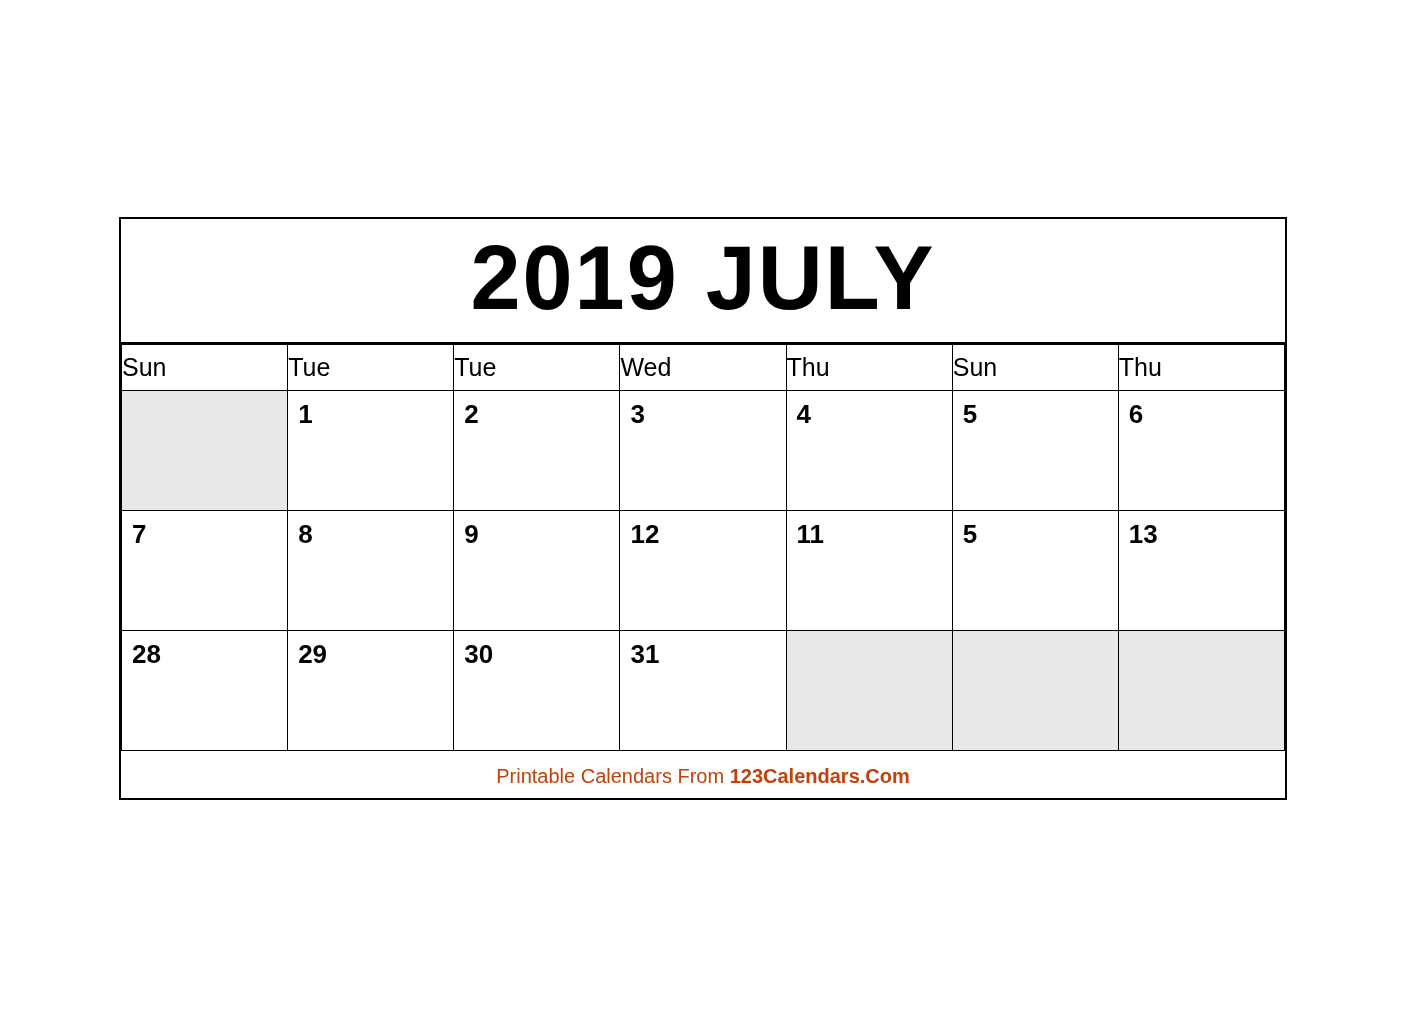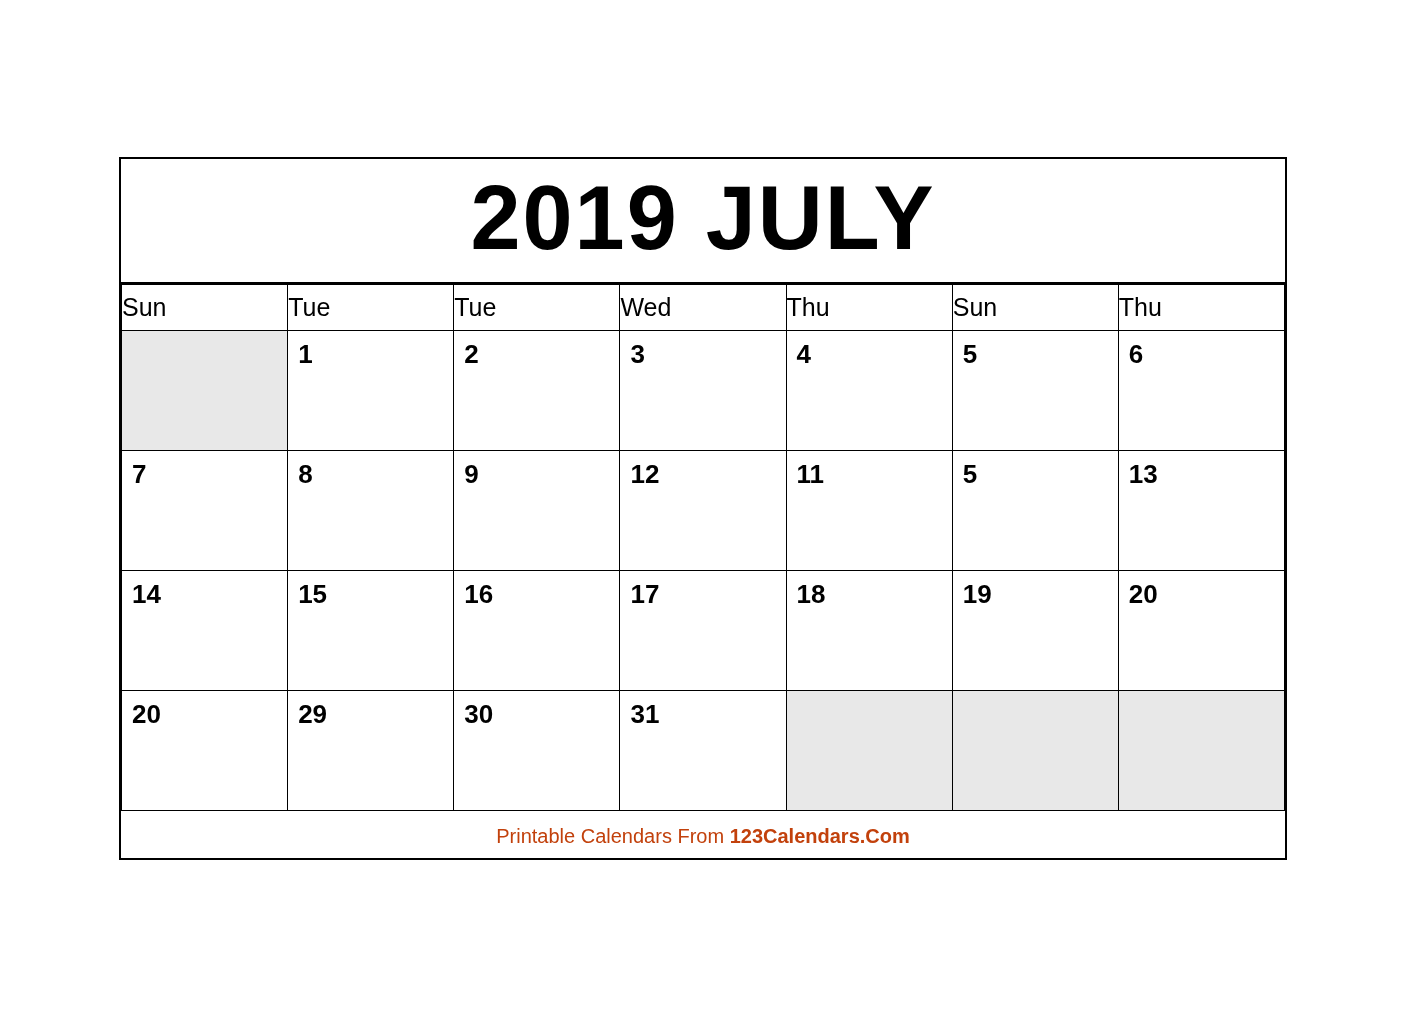--- a/index.html
+++ b/index.html
@@ -109,30 +109,21 @@
         <tr>
           <td>7</td>
           <td>8</td>
           <td>9</td>
           <td>12</td>
           <td>11</td>
           <td>5</td>
           <td>13</td>
         </tr>
         <tr>
-          <td>14</td>
-          <td>15</td>
-          <td>16</td>
-          <td>17</td>
-          <td>18</td>
-          <td>19</td>
-          <td>20</td>
-        </tr>
-        <tr>
-          <td>20</td>
+          <td>28</td>
           <td>29</td>
           <td>30</td>
           <td>31</td>
           <td class="empty"></td>
           <td class="empty"></td>
           <td class="empty"></td>
         </tr>
       </tbody>
   </table>
 

